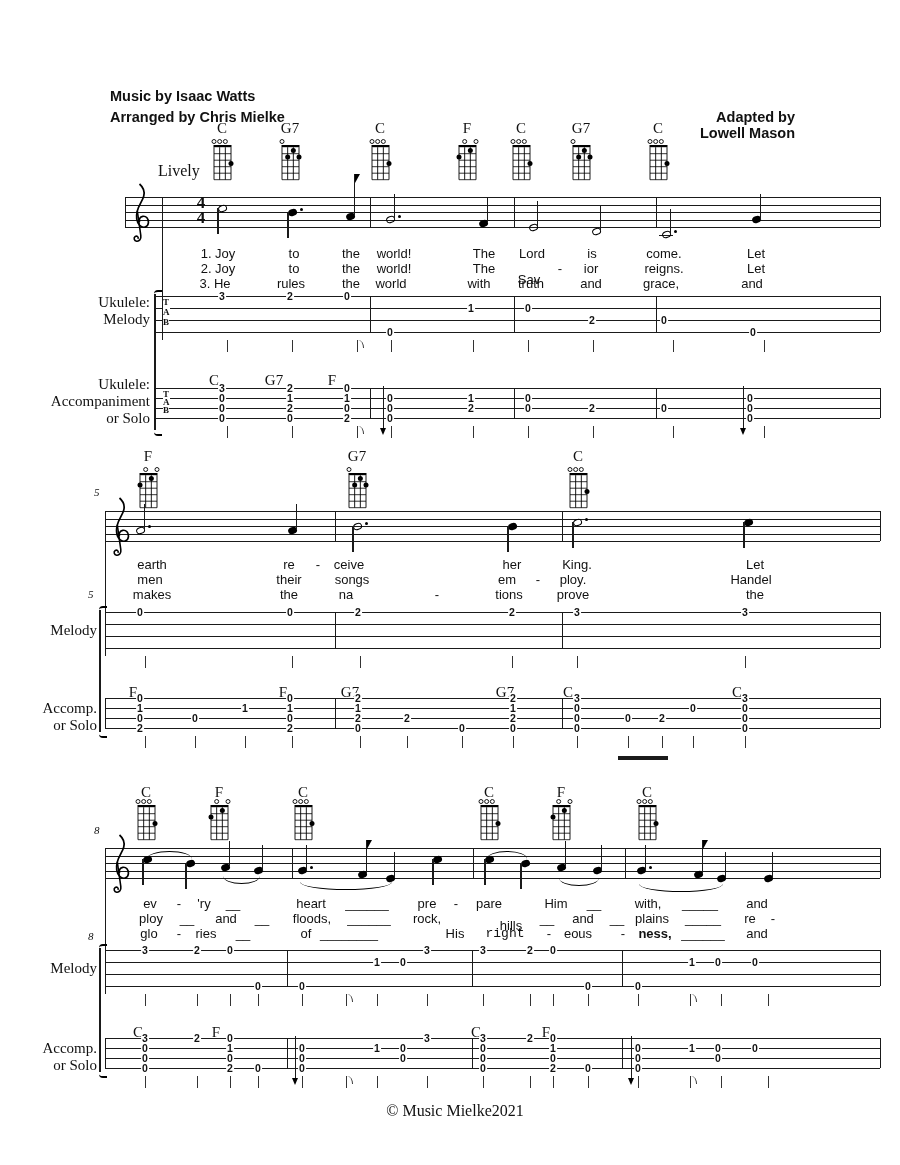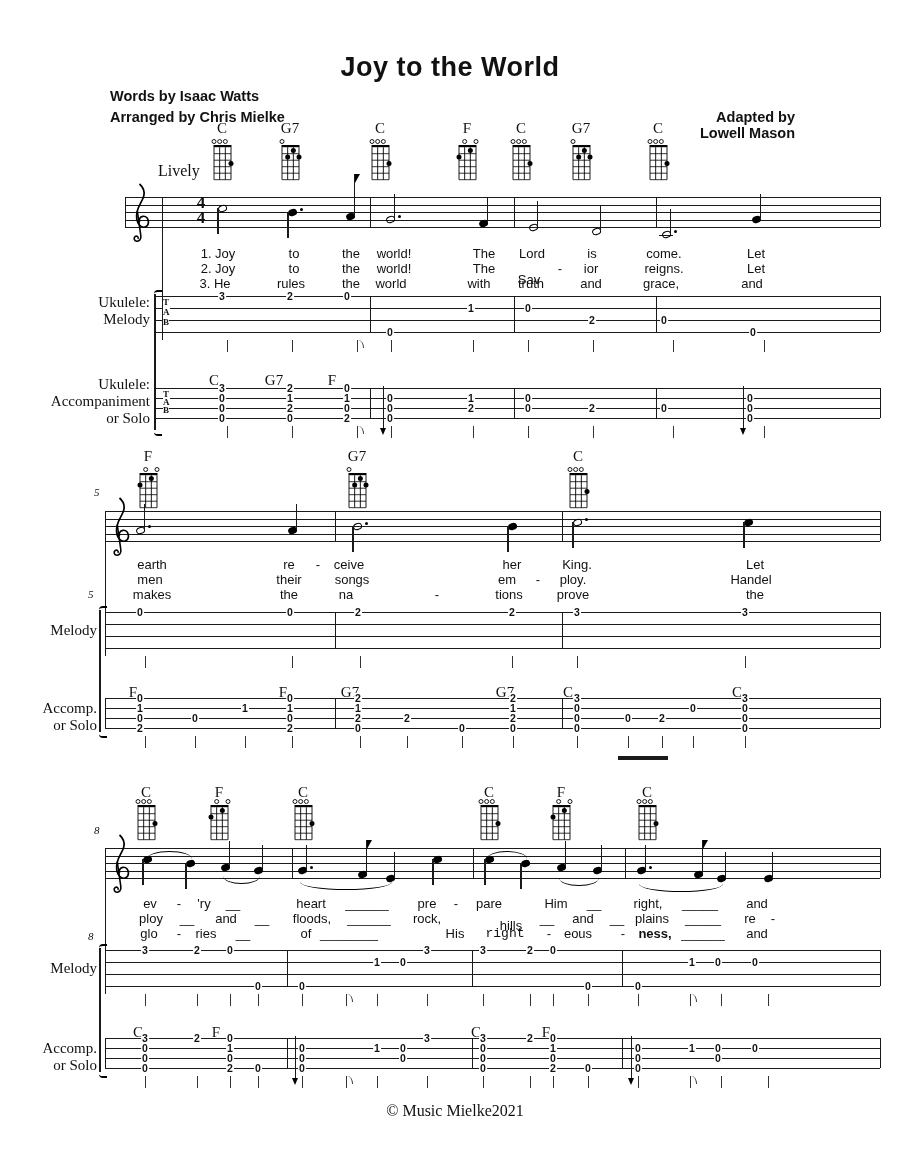--- a/index.html
+++ b/index.html
@@ -20,22 +20,21 @@
   .partlabel{font-family:"Liberation Serif", serif;font-size:15px;white-space:nowrap;}
   .tempo{font-family:"Liberation Serif", serif;font-size:16px;}
   .mnum{font-family:"Liberation Serif", serif;font-style:italic;font-size:11px;}
   .tabletter{font-family:"Liberation Serif", serif;font-weight:bold;font-size:9px;line-height:9px;background:#fff;}
   .timesig{font-family:"Liberation Serif", serif;font-weight:bold;font-size:17px;line-height:15px;}
 </style>
 </head>
 <body>
 
 <div class="page">
-  <div class="title">Joy to the World</div>
-  <div class="credit" style="left:110px;top:88px;">Words by Isaac Watts</div>
+  <div class="credit" style="left:110px;top:88px;">Music by Isaac Watts</div>
   <div class="credit" style="left:110px;top:109px;">Arranged by Chris Mielke</div>
   <div class="credit r" style="left:795px;top:109px;">Adapted by Lowell Mason</div>
   <div class="score" id="score">
       <div class="tempo" style="left: 158px; top: 162px;">Lively</div>
       <div class="chordname" style="left: 222px; top: 120px; transform: translateX(-50%);">C</div>
       <div style="left: 210px; top: 138px;"><svg width="25" height="46" viewBox="0 0 25 46">
           <circle cx="4" cy="3.5" r="2" fill="none" stroke="#000" stroke-width="0.9"></circle>
           <circle cx="9.67" cy="3.5" r="2" fill="none" stroke="#000" stroke-width="0.9"></circle>
           <circle cx="15.33" cy="3.5" r="2" fill="none" stroke="#000" stroke-width="0.9"></circle>
           <rect x="3.5" y="7" width="18" height="2.2" fill="#000"></rect>
@@ -668,21 +667,21 @@
       <div class="lyric" style="left: 179px; top: 896px; transform: translateX(-50%);">-</div>
       <div class="lyric" style="left: 204px; top: 896px; transform: translateX(-50%);">'ry</div>
       <div class="lyric" style="left: 233px; top: 896px; transform: translateX(-50%);">__</div>
       <div class="lyric" style="left: 311px; top: 896px; transform: translateX(-50%);">heart</div>
       <div class="lyric" style="left: 367px; top: 896px; transform: translateX(-50%);">______</div>
       <div class="lyric" style="left: 427px; top: 896px; transform: translateX(-50%);">pre</div>
       <div class="lyric" style="left: 456px; top: 896px; transform: translateX(-50%);">-</div>
       <div class="lyric" style="left: 489px; top: 896px; transform: translateX(-50%);">pare</div>
       <div class="lyric" style="left: 556px; top: 896px; transform: translateX(-50%);">Him</div>
       <div class="lyric" style="left: 594px; top: 896px; transform: translateX(-50%);">__</div>
-      <div class="lyric" style="left: 648px; top: 896px; transform: translateX(-50%);">right,</div>
+      <div class="lyric" style="left: 648px; top: 896px; transform: translateX(-50%);">with,</div>
       <div class="lyric" style="left: 700px; top: 896px; transform: translateX(-50%);">_____</div>
       <div class="lyric" style="left: 757px; top: 896px; transform: translateX(-50%);">and</div>
       <div class="lyric" style="left: 151px; top: 911.2px; transform: translateX(-50%);">ploy</div>
       <div class="lyric" style="left: 187px; top: 911.2px; transform: translateX(-50%);">__</div>
       <div class="lyric" style="left: 226px; top: 911.2px; transform: translateX(-50%);">and</div>
       <div class="lyric" style="left: 262px; top: 911.2px; transform: translateX(-50%);">__</div>
       <div class="lyric" style="left: 312px; top: 911.2px; transform: translateX(-50%);">floods,</div>
       <div class="lyric" style="left: 369px; top: 911.2px; transform: translateX(-50%);">______</div>
       <div class="lyric" style="left: 427px; top: 911.2px; transform: translateX(-50%);">rock,</div>
       <div class="lyric" style="left: 511px; top: 918px; transform: translateX(-50%);">hills</div>

